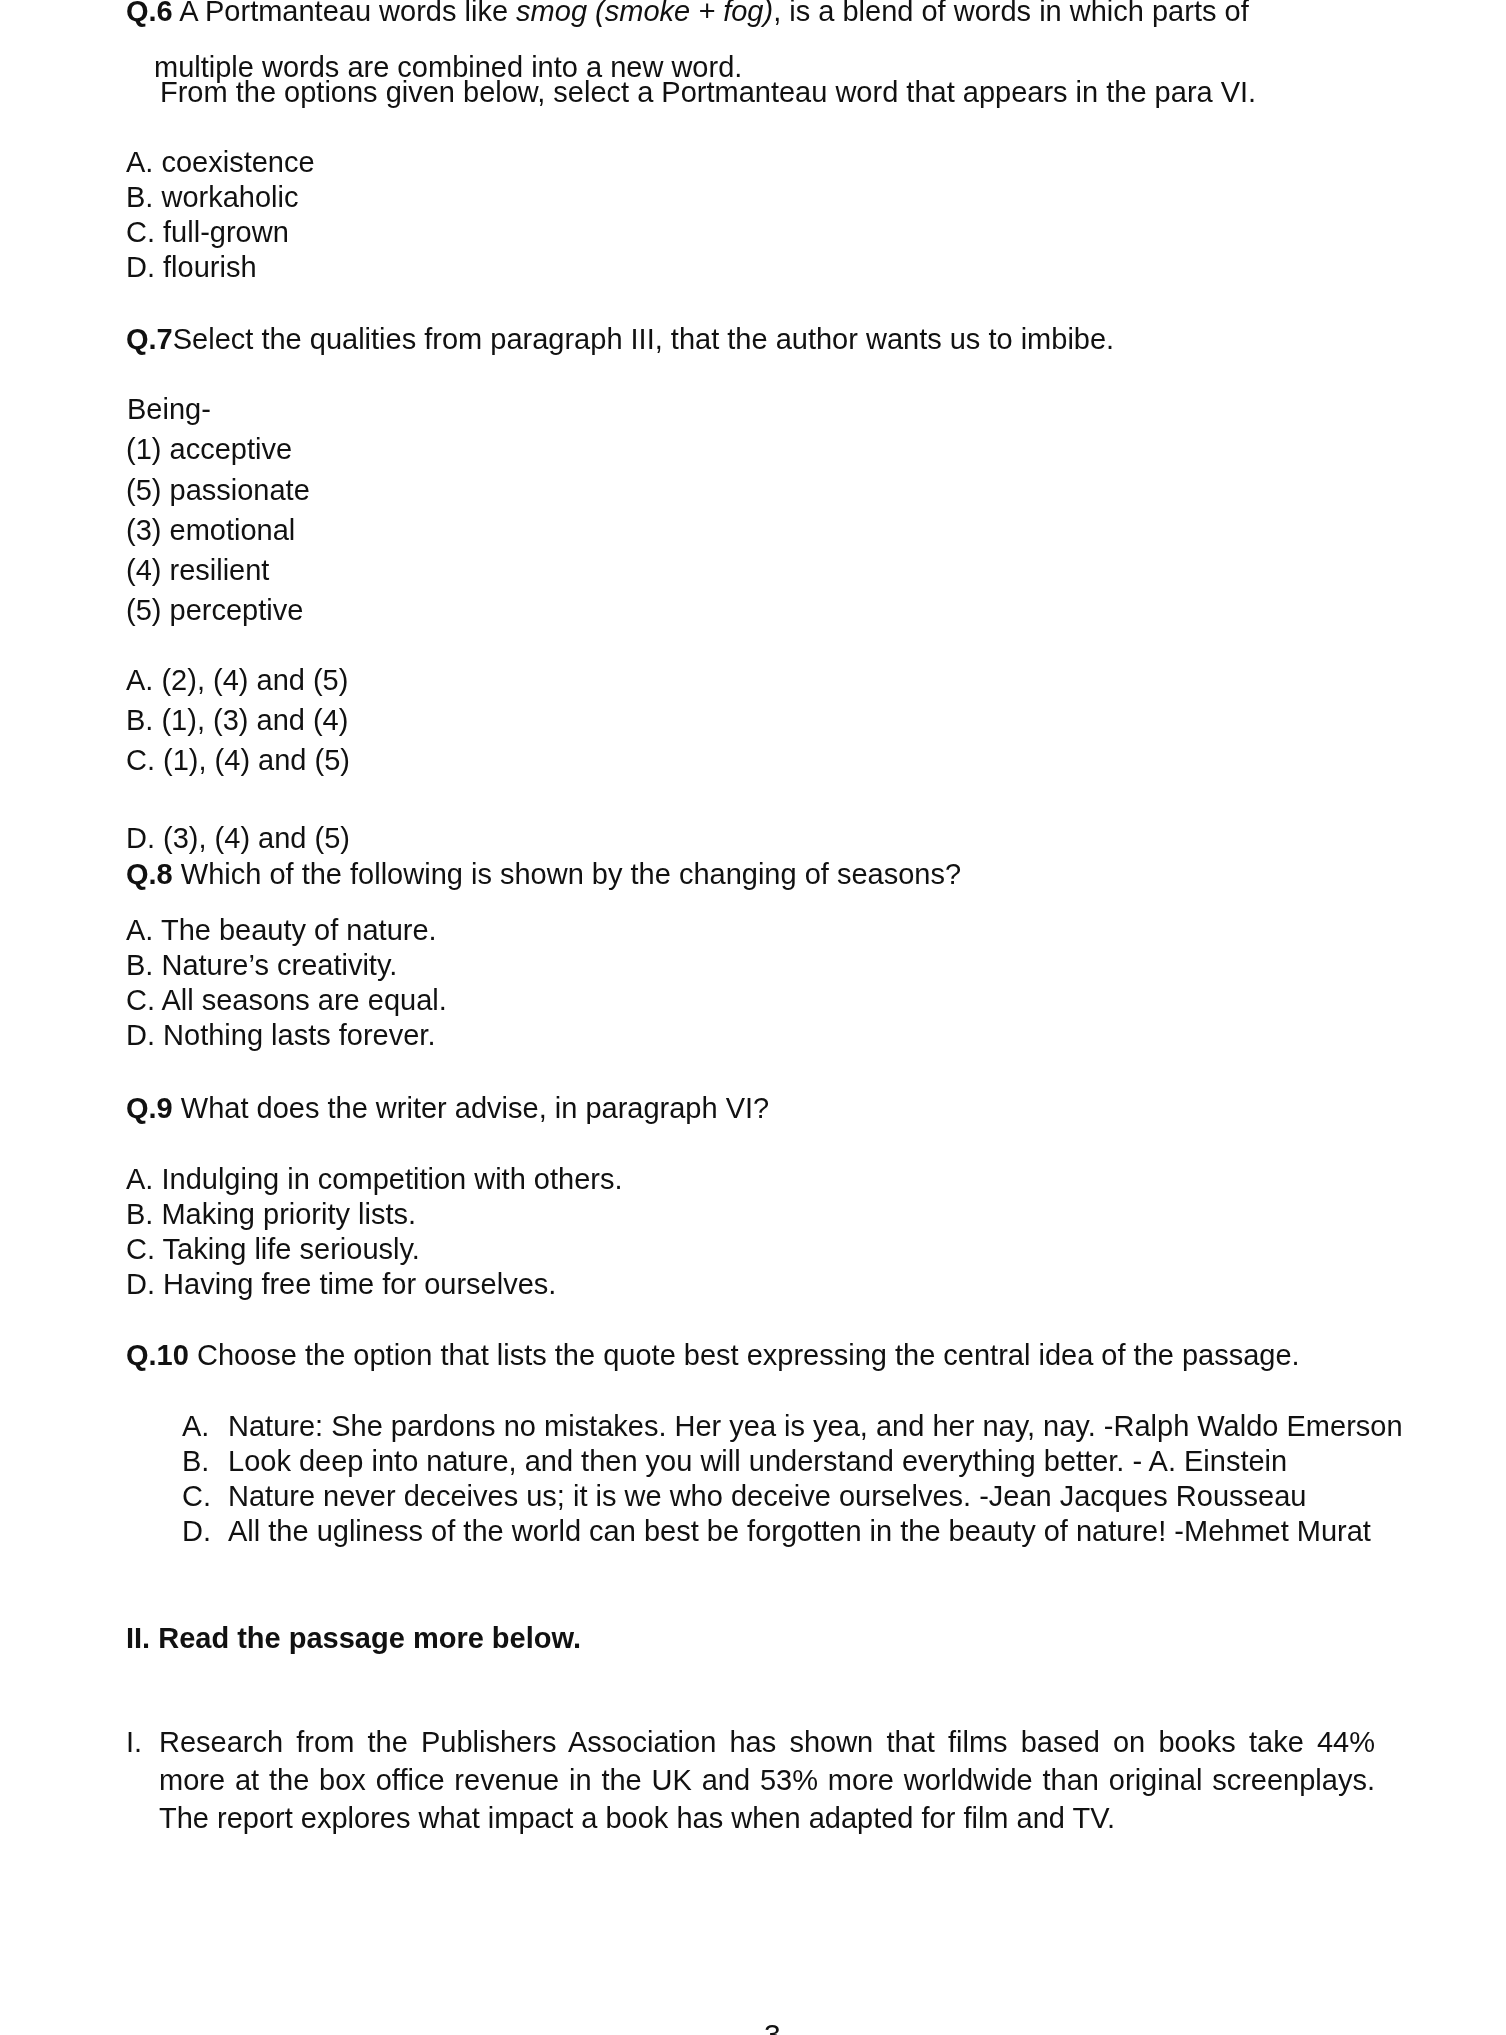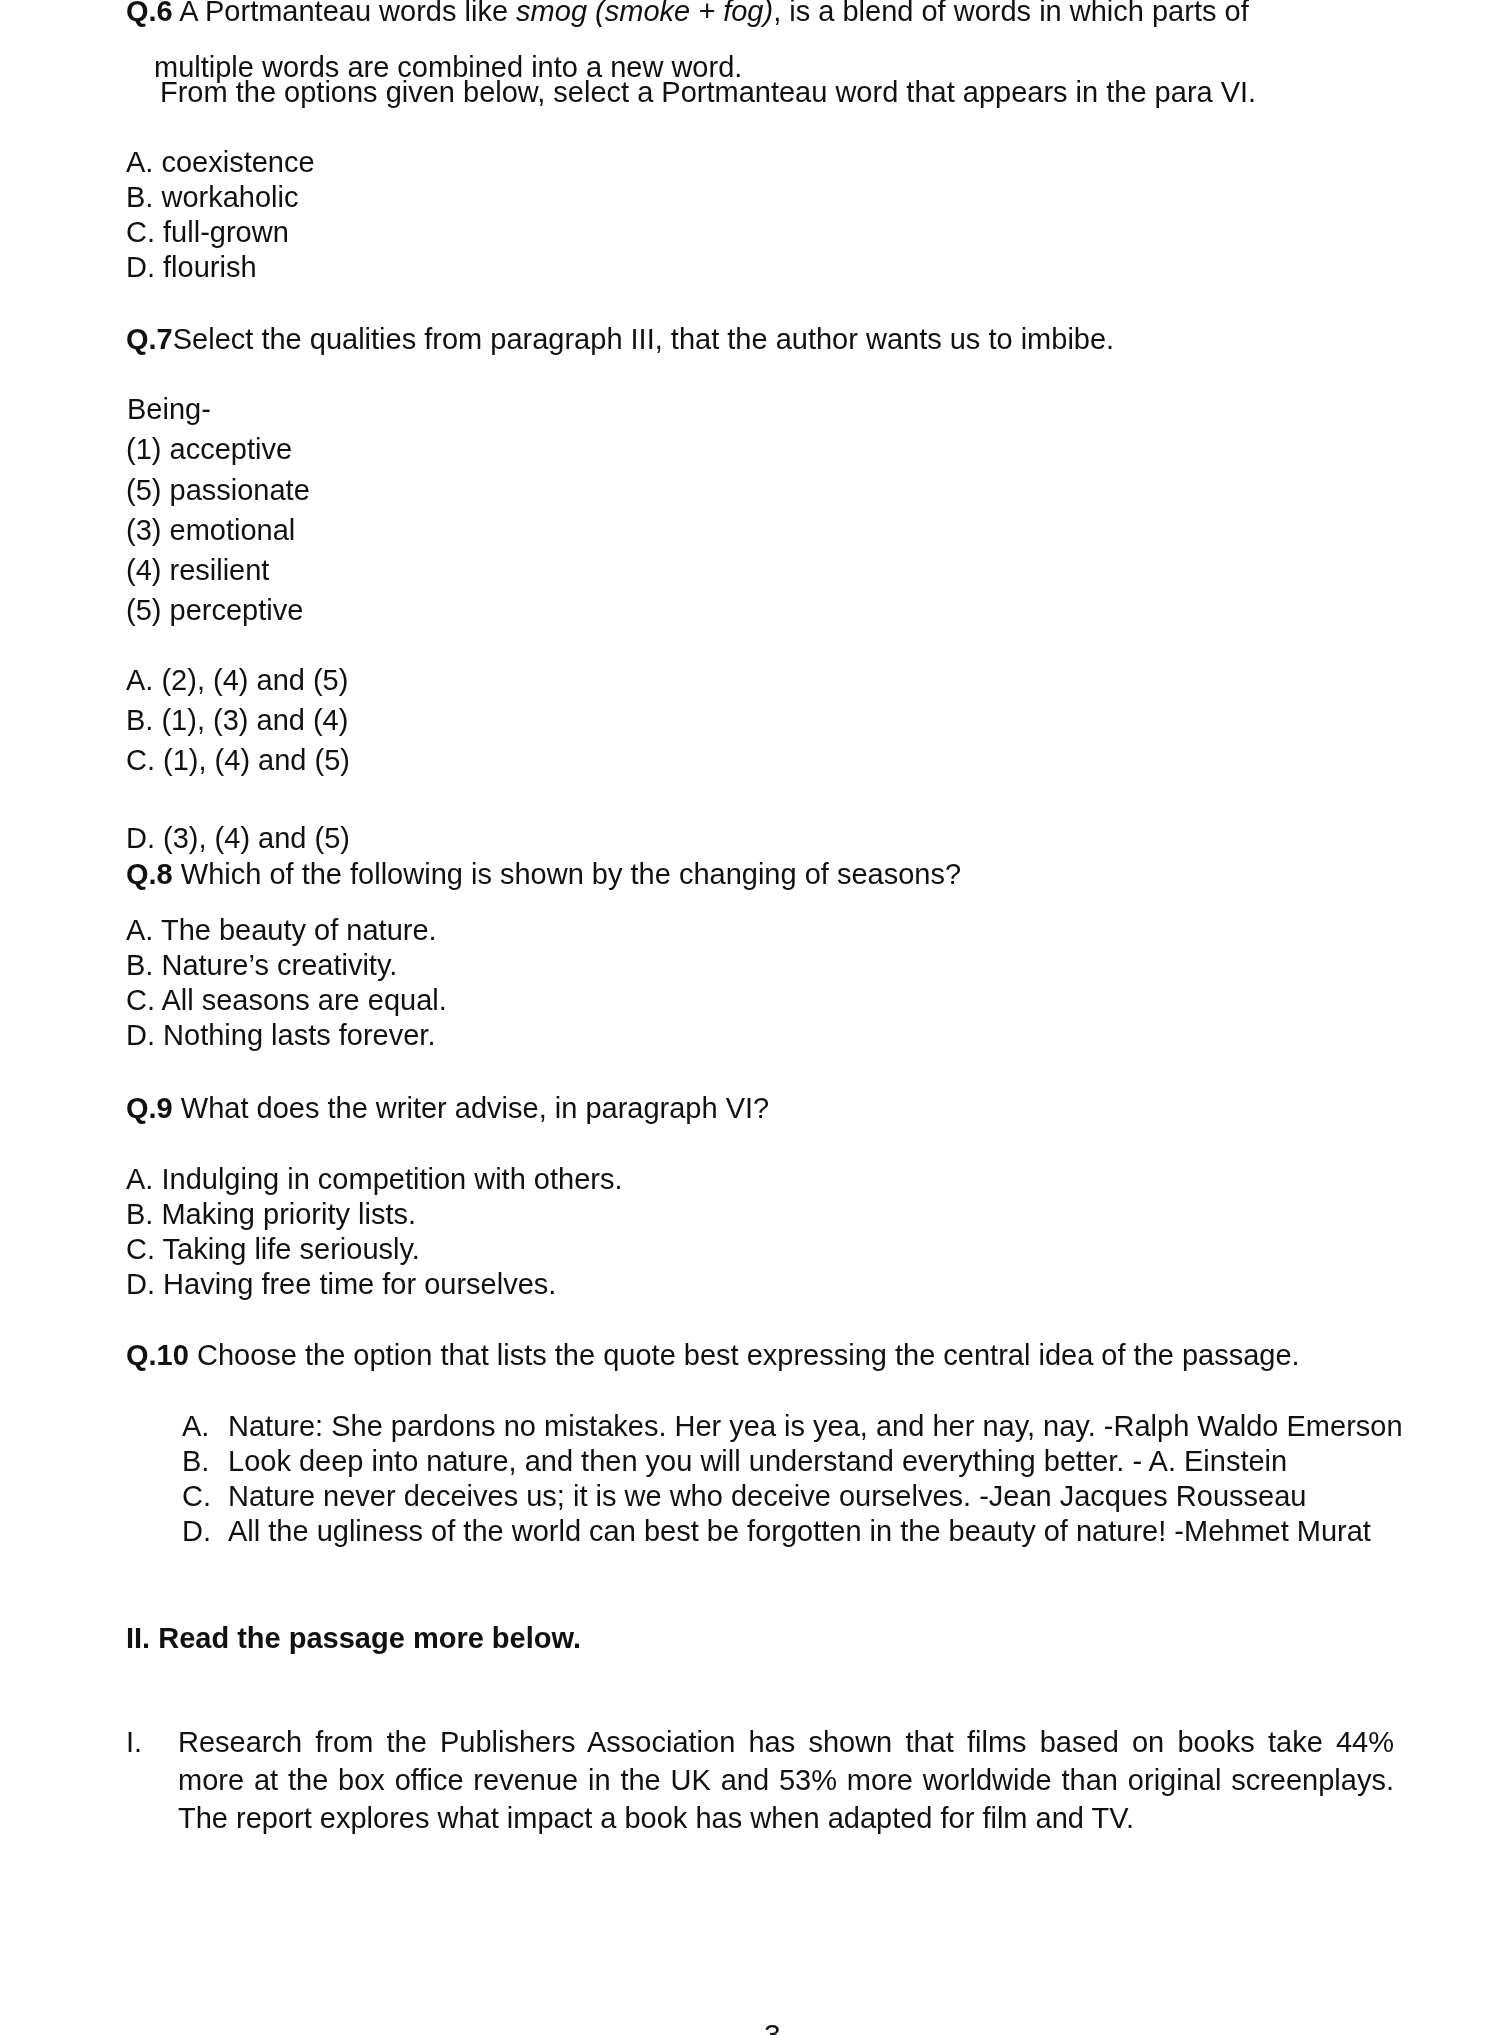--- a/index.html
+++ b/index.html
@@ -75,16 +75,16 @@
   <span style="display:inline-block; width:46px;">C.</span><span>Nature never deceives us; it is we who deceive ourselves. -Jean Jacques Rousseau</span>
 </div>
 <div class="opt2" style="top:1514px;">
   <span style="display:inline-block; width:46px;">D.</span><span>All the ugliness of the world can best be forgotten in the beauty of nature! -Mehmet Murat</span>
 </div>
 
 <div class="abs line bold" style="left:126px; top:1621px;">II. Read the passage more below.</div>
 
 <div class="abs" style="left:126px; top:1723px; width:1270px;">
   <span style="position:absolute; left:0; top:0; line-height:38px;">I.</span>
-  <div class="justify" style="margin-left:52px; width:1216px; line-height:38px;">Research from the Publishers Association has shown that films based on books take 44% more at the box office revenue in the UK and 53% more worldwide than original screenplays. The report explores what impact a book has when adapted for film and TV.</div>
+  <div class="justify" style="margin-left:33px; width:1216px; line-height:38px;">Research from the Publishers Association has shown that films based on books take 44% more at the box office revenue in the UK and 53% more worldwide than original screenplays. The report explores what impact a book has when adapted for film and TV.</div>
 </div>
 
 <div class="page-num">3</div>
 
 </body></html>

